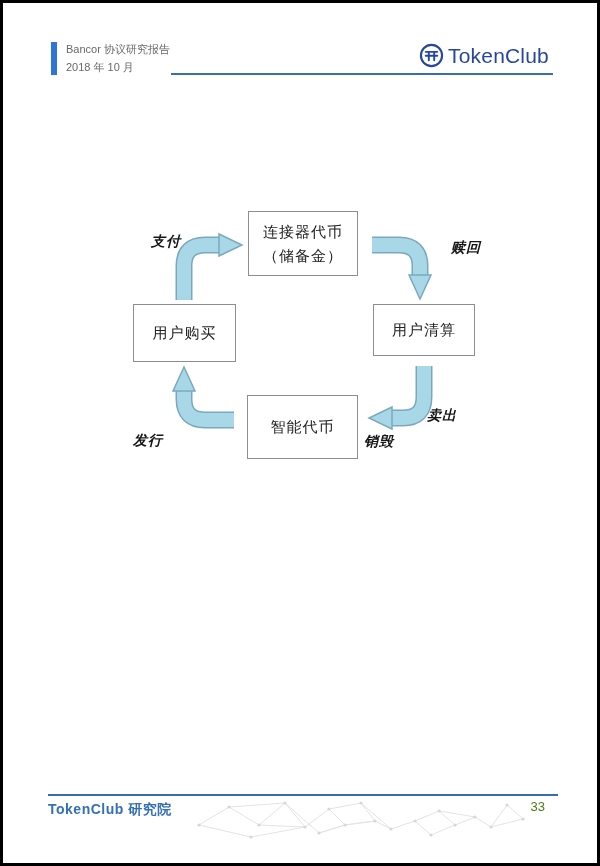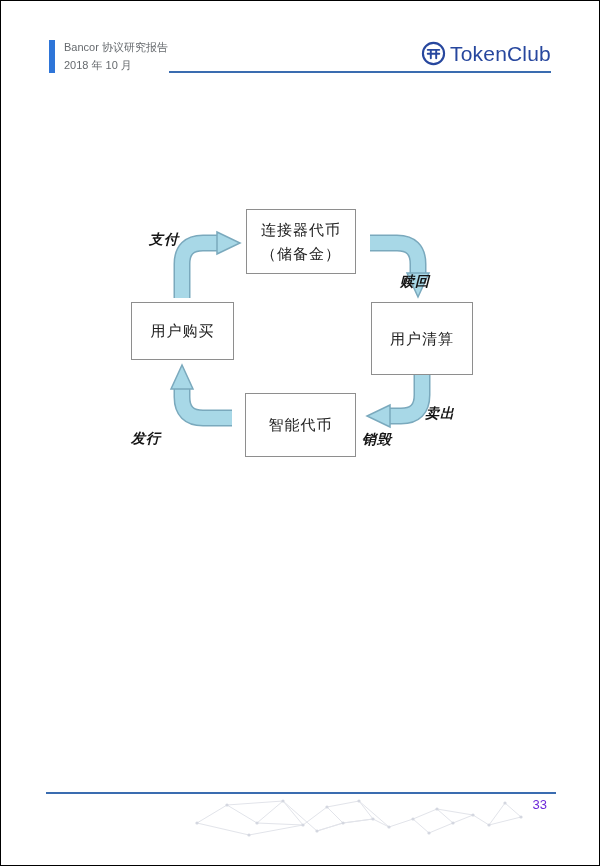--- a/index.html
+++ b/index.html
@@ -3,21 +3,21 @@
 <meta charset="utf-8">
 <style>
   * { margin: 0; padding: 0; box-sizing: border-box; }
   html, body { background: #ffffff; }
   body {
     font-family: "Liberation Sans", "DejaVu Sans", sans-serif;
     width: 600px; height: 866px; position: relative; overflow: hidden;
   }
   .page {
     position: absolute; inset: 0; background: #ffffff;
-    border: 1px solid #000000;
+    border: 3px solid #000000;
   }
 
   
   .hdr-bar {
     position: absolute; left: 48px; top: 39px; width: 6px; height: 33px;
     background: #2e75d8;
   }
   .hdr-text { position: absolute; left: 63px; top: 37px; color: #666a6e; font-size: 11px; line-height: 18px; }
   .hdr-rule {
     position: absolute; left: 168px; top: 70px; width: 382px; height: 2px;
@@ -38,47 +38,47 @@
 
   
   .node {
     position: absolute; background: #ffffff; border: 1px solid #8e8e8e;
     display: flex; flex-direction: column; align-items: center; justify-content: center;
     color: #222; font-size: 15px; line-height: 1.55; letter-spacing: 1px;
     text-align: right;
   }
   .node-connector { left: 245px; top: 208px; width: 110px; height: 65px; }
   .node-buy       { left: 130px; top: 301px; width: 103px; height: 58px; }
-  .node-settle    { left: 370px; top: 301px; width: 102px; height: 73px; }
+  .node-settle    { left: 370px; top: 301px; width: 102px; height: 52px; }
   .node-smart     { left: 244px; top: 392px; width: 111px; height: 64px; }
 
   .edge-label {
     position: absolute; font-size: 14px; color: #141414; font-weight: 600;
     letter-spacing: 1px;
     font-style: italic;
   }
   .lbl-pay    { left: 148px; top: 230px; }
-  .lbl-redeem { left: 399px; top: 236px; margin-top: 36px; }
+  .lbl-redeem { left: 448px; top: 236px; }
   .lbl-sell   { left: 424px; top: 404px; }
   .lbl-burn   { left: 361px; top: 430px; }
   .lbl-issue  { left: 130px; top: 409px; margin-top: 20px; }
 
   .arrows-svg { position: absolute; left: 0; top: 0; pointer-events: none; }
 
   
   .ftr-rule {
     position: absolute; left: 45px; top: 791px; width: 510px; height: 2px;
     background: #3a6cb0;
   }
   .ftr-org {
     position: absolute; left: 45px; top: 798px; font-size: 14px; font-weight: bold;
     color: #3470b8; letter-spacing: 0.5px;
   }
   .ftr-page {
-    position: absolute; right: 52px; top: 796px; font-size: 13px; color: #6d28d9;
+    position: absolute; right: 52px; top: 796px; font-size: 13px; color: #4d7c0f;
   }
   .ftr-net { position: absolute; left: 188px; top: 792px; pointer-events: none; }
 </style>
 </head>
 <body>
 
 <div class="page">
 
   <div class="hdr-bar"></div>
   <div class="hdr-text">
@@ -137,20 +137,21 @@
     <div>智能代币</div>
   </div>
 
   <span class="edge-label lbl-pay">支付</span>
   <span class="edge-label lbl-redeem">赎回</span>
   <span class="edge-label lbl-sell">卖出</span>
   <span class="edge-label lbl-burn">销毁</span>
   <span class="edge-label lbl-issue">发行</span>
 
   <div class="ftr-rule"></div>
+  <div class="ftr-org">TokenClub 研究院</div>
   <div class="ftr-page">33</div>
 
   <svg class="ftr-net" width="340" height="48" viewBox="0 0 340 48">
     <g stroke="#e2e4ea" stroke-width="1" fill="none">
       <path d="M8 30 L38 12 L68 30 L94 8 L114 32 L138 14 L154 30 L128 38 L94 8"></path>
       <path d="M38 12 L94 8 M68 30 L114 32 M8 30 L60 42 L114 32"></path>
       <path d="M138 14 L170 8 L184 26 L154 30 M170 8 L200 34 L184 26"></path>
       <path d="M200 34 L224 26 L248 16 L264 30 L284 22 L300 32"></path>
       <path d="M224 26 L240 40 L264 30 M248 16 L284 22"></path>
       <path d="M300 32 L316 10 L332 24 L300 32"></path>

